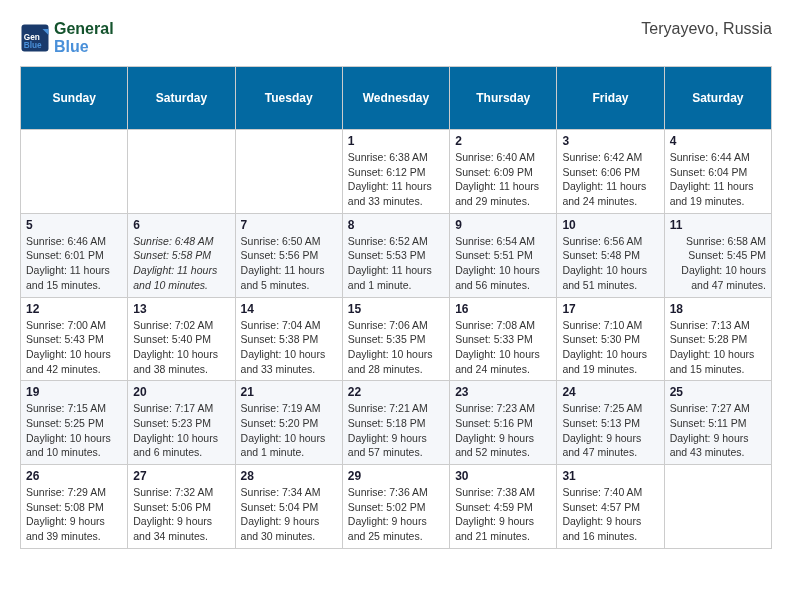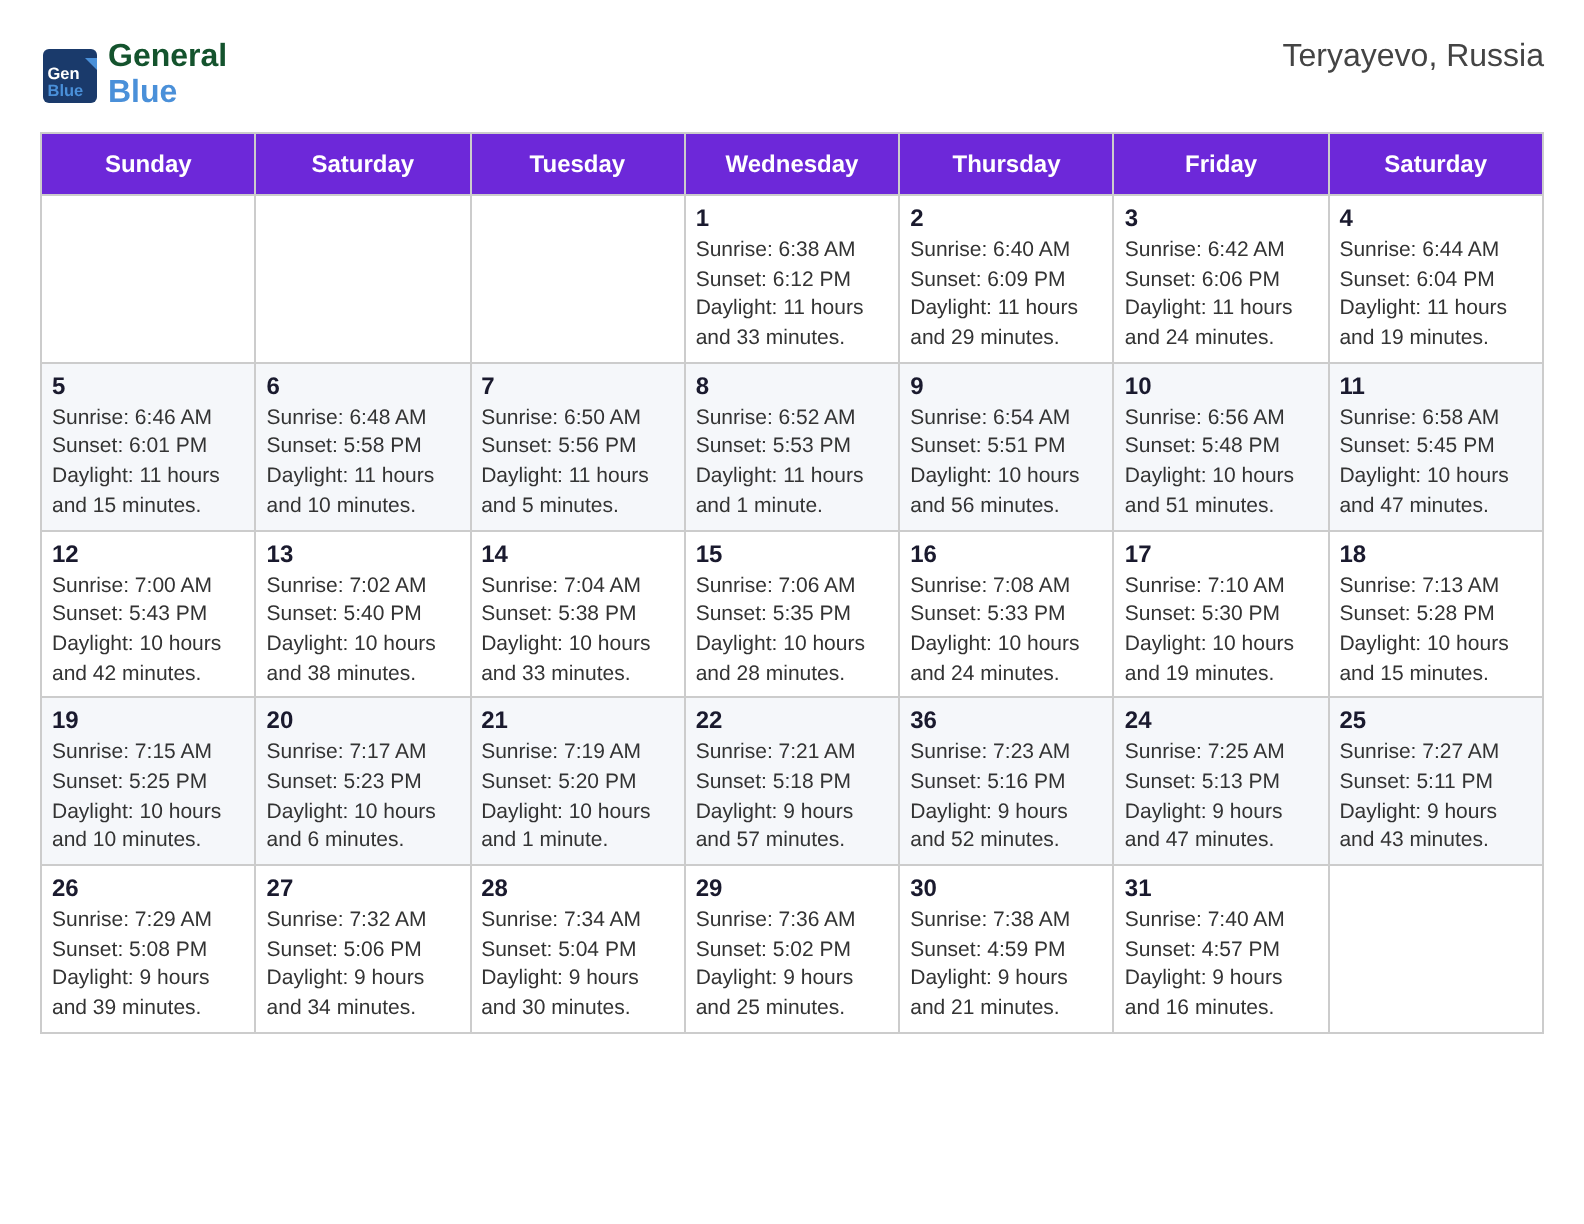--- a/index.html
+++ b/index.html
@@ -38,24 +38,24 @@
       font-size: 16px;
       color: #444;
       text-align: right;
     }
     .calendar-table {
       width: 100%;
       border-collapse: collapse;
       font-size: 11px;
     }
     .calendar-table th {
-      background-color: #6d28d9;
+      background-color: #0369a1;
       color: white;
       text-align: center;
-      padding: 8px 4px;
+      padding: 24px 4px;
       font-size: 12px;
       font-weight: bold;
       border: 1px solid #ccc;
     }
     .calendar-table td {
       border: 1px solid #ccc;
       vertical-align: top;
       padding: 4px 5px;
       width: calc(100% / 7);
       min-height: 80px;
@@ -149,21 +149,21 @@
       <tr>
         <td>
           <div class="day-number">5</div>
           <div class="day-info" style="white-space: pre-line;">Sunrise: 6:46 AM
 Sunset: 6:01 PM
 Daylight: 11 hours
 and 15 minutes.</div>
         </td>
         <td>
           <div class="day-number">6</div>
-          <div class="day-info" style="white-space: pre-line;">Sunrise: 6:48 AM
+          <div class="day-info" style="white-space: pre-line; font-style: italic;">Sunrise: 6:48 AM
 Sunset: 5:58 PM
 Daylight: 11 hours
 and 10 minutes.</div>
         </td>
         <td>
           <div class="day-number">7</div>
           <div class="day-info" style="white-space: pre-line;">Sunrise: 6:50 AM
 Sunset: 5:56 PM
 Daylight: 11 hours
 and 5 minutes.</div>
@@ -184,21 +184,21 @@
         </td>
         <td>
           <div class="day-number">10</div>
           <div class="day-info" style="white-space: pre-line;">Sunrise: 6:56 AM
 Sunset: 5:48 PM
 Daylight: 10 hours
 and 51 minutes.</div>
         </td>
         <td>
           <div class="day-number">11</div>
-          <div class="day-info" style="white-space: pre-line;">Sunrise: 6:58 AM
+          <div class="day-info" style="white-space: pre-line; text-align: right;">Sunrise: 6:58 AM
 Sunset: 5:45 PM
 Daylight: 10 hours
 and 47 minutes.</div>
         </td>
       </tr>
       <tr>
         <td>
           <div class="day-number">12</div>
           <div class="day-info" style="white-space: pre-line;">Sunrise: 7:00 AM
 Sunset: 5:43 PM
@@ -271,21 +271,21 @@
 and 1 minute.</div>
         </td>
         <td>
           <div class="day-number">22</div>
           <div class="day-info" style="white-space: pre-line;">Sunrise: 7:21 AM
 Sunset: 5:18 PM
 Daylight: 9 hours
 and 57 minutes.</div>
         </td>
         <td>
-          <div class="day-number">36</div>
+          <div class="day-number">23</div>
           <div class="day-info" style="white-space: pre-line;">Sunrise: 7:23 AM
 Sunset: 5:16 PM
 Daylight: 9 hours
 and 52 minutes.</div>
         </td>
         <td>
           <div class="day-number">24</div>
           <div class="day-info" style="white-space: pre-line;">Sunrise: 7:25 AM
 Sunset: 5:13 PM
 Daylight: 9 hours

